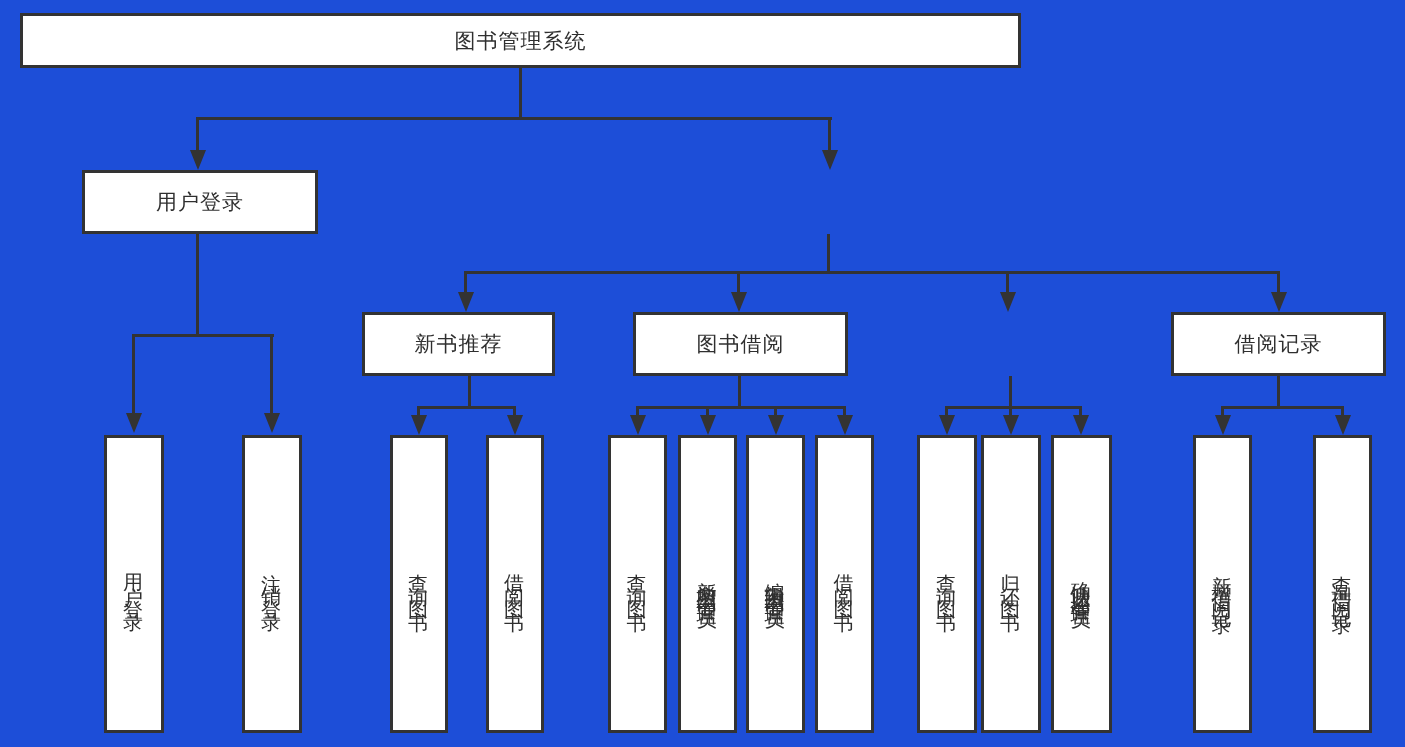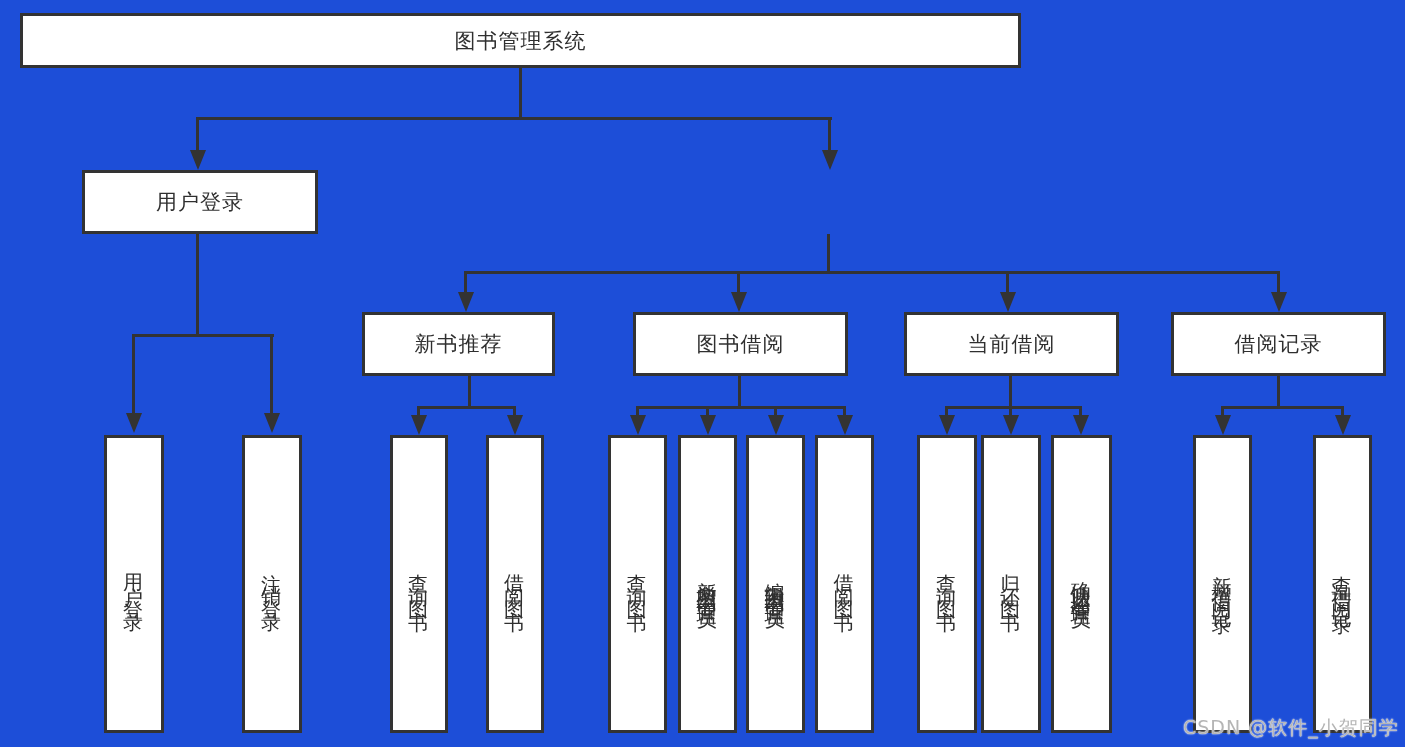--- a/index.html
+++ b/index.html
@@ -61,21 +61,20 @@
   <div class="arrow" style="left:458px;top:292px"></div>
   <div class="vline" style="left:737px;top:271px;height:24px"></div>
   <div class="arrow" style="left:731px;top:292px"></div>
   <div class="vline" style="left:1006px;top:271px;height:24px"></div>
   <div class="arrow" style="left:1000px;top:292px"></div>
   <div class="vline" style="left:1277px;top:271px;height:24px"></div>
   <div class="arrow" style="left:1271px;top:292px"></div>
 
   <div class="box" style="left:362px;top:312px;width:193px;height:64px">新书推荐</div>
   <div class="box" style="left:633px;top:312px;width:215px;height:64px">图书借阅</div>
-  <div class="box" style="left:904px;top:312px;width:215px;height:64px">当前借阅</div>
   <div class="box" style="left:1171px;top:312px;width:215px;height:64px">借阅记录</div>
 
   <div class="vline" style="left:468px;top:376px;height:33px"></div>
   <div class="hline" style="left:417px;top:406px;width:99px"></div>
   <div class="vline" style="left:417px;top:406px;height:10px"></div>
   <div class="arrow" style="left:411px;top:415px"></div>
   <div class="vline" style="left:513px;top:406px;height:10px"></div>
   <div class="arrow" style="left:507px;top:415px"></div>
 
   <div class="vline" style="left:738px;top:376px;height:33px"></div>
@@ -116,15 +115,14 @@
   <div class="box vbox len9" style="left:746px;top:435px;width:59px;height:298px">编辑图书（管理员）</div>
   <div class="box vbox len4" style="left:815px;top:435px;width:59px;height:298px">借阅图书</div>
 
   <div class="box vbox len4" style="left:917px;top:435px;width:60px;height:298px">查询图书</div>
   <div class="box vbox len4" style="left:981px;top:435px;width:60px;height:298px">归还图书</div>
   <div class="box vbox len9" style="left:1051px;top:435px;width:61px;height:298px">确认归还（管理员）</div>
 
   <div class="box vbox len6" style="left:1193px;top:435px;width:59px;height:298px">新增借阅记录</div>
   <div class="box vbox len6" style="left:1313px;top:435px;width:59px;height:298px">查询借阅记录</div>
 
-  <div class="watermark">CSDN @软件_小贺同学</div>
 
 </div>
 
 </body></html>

